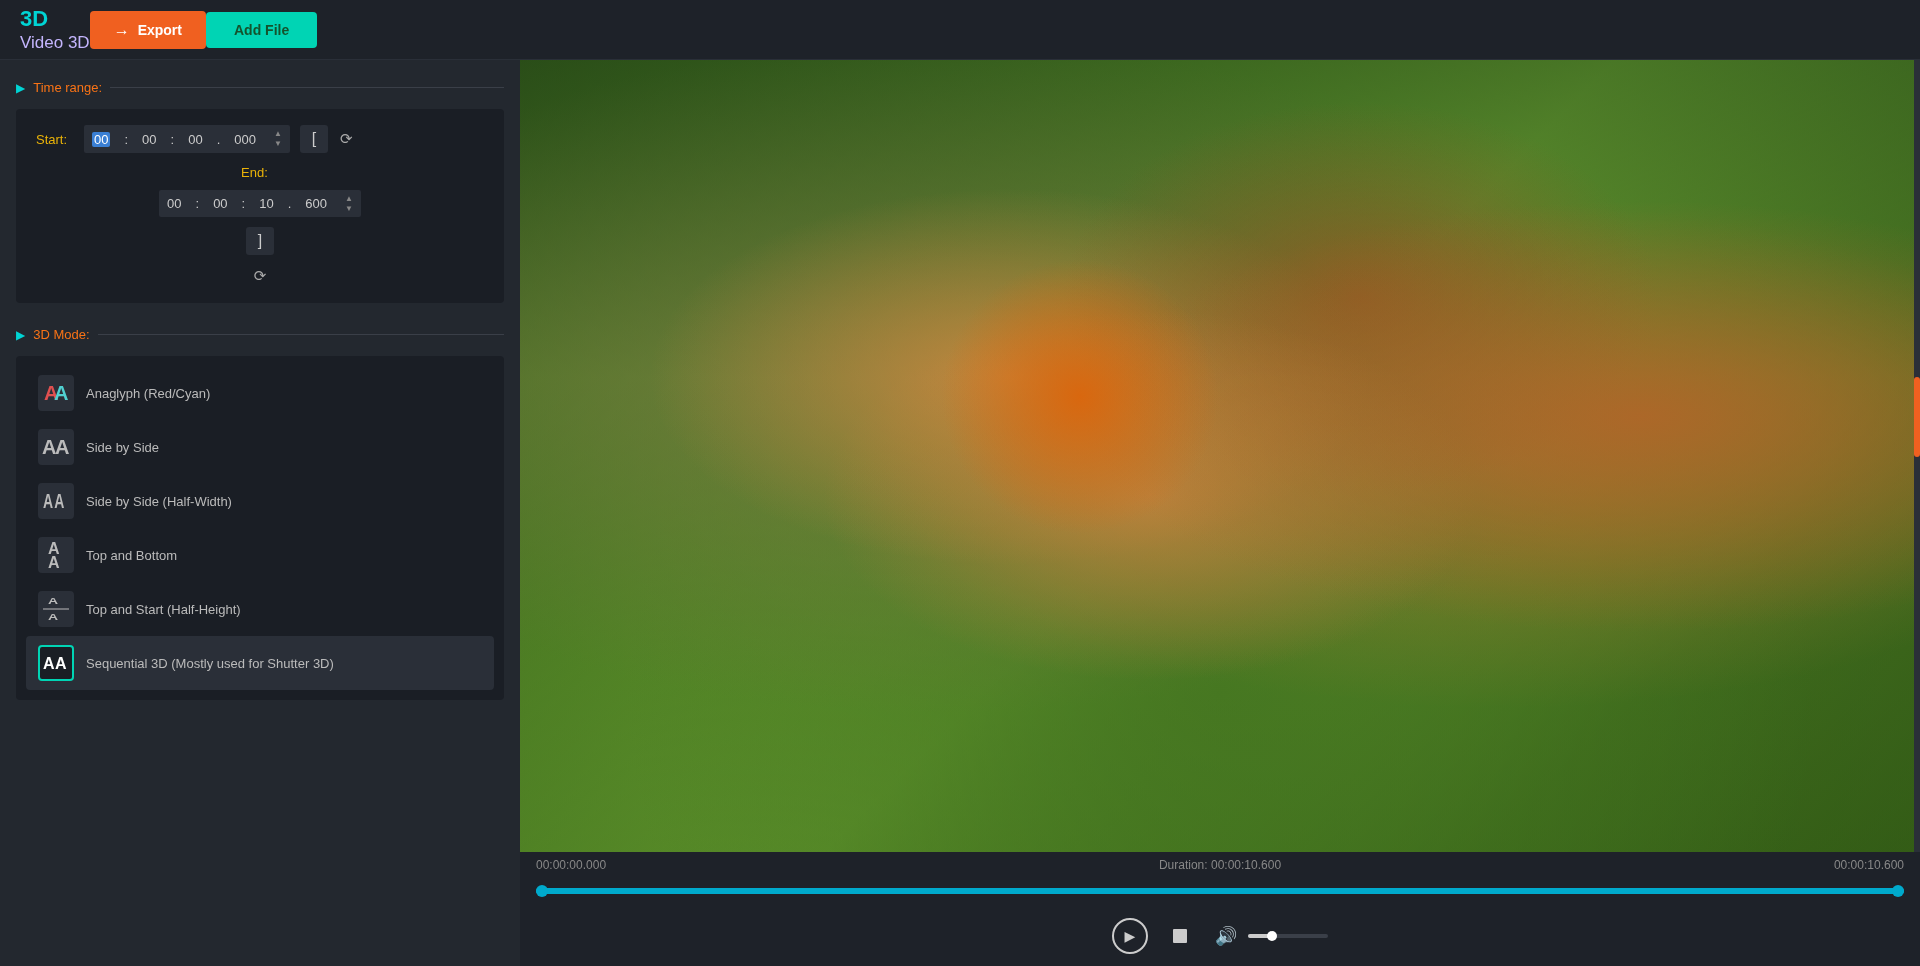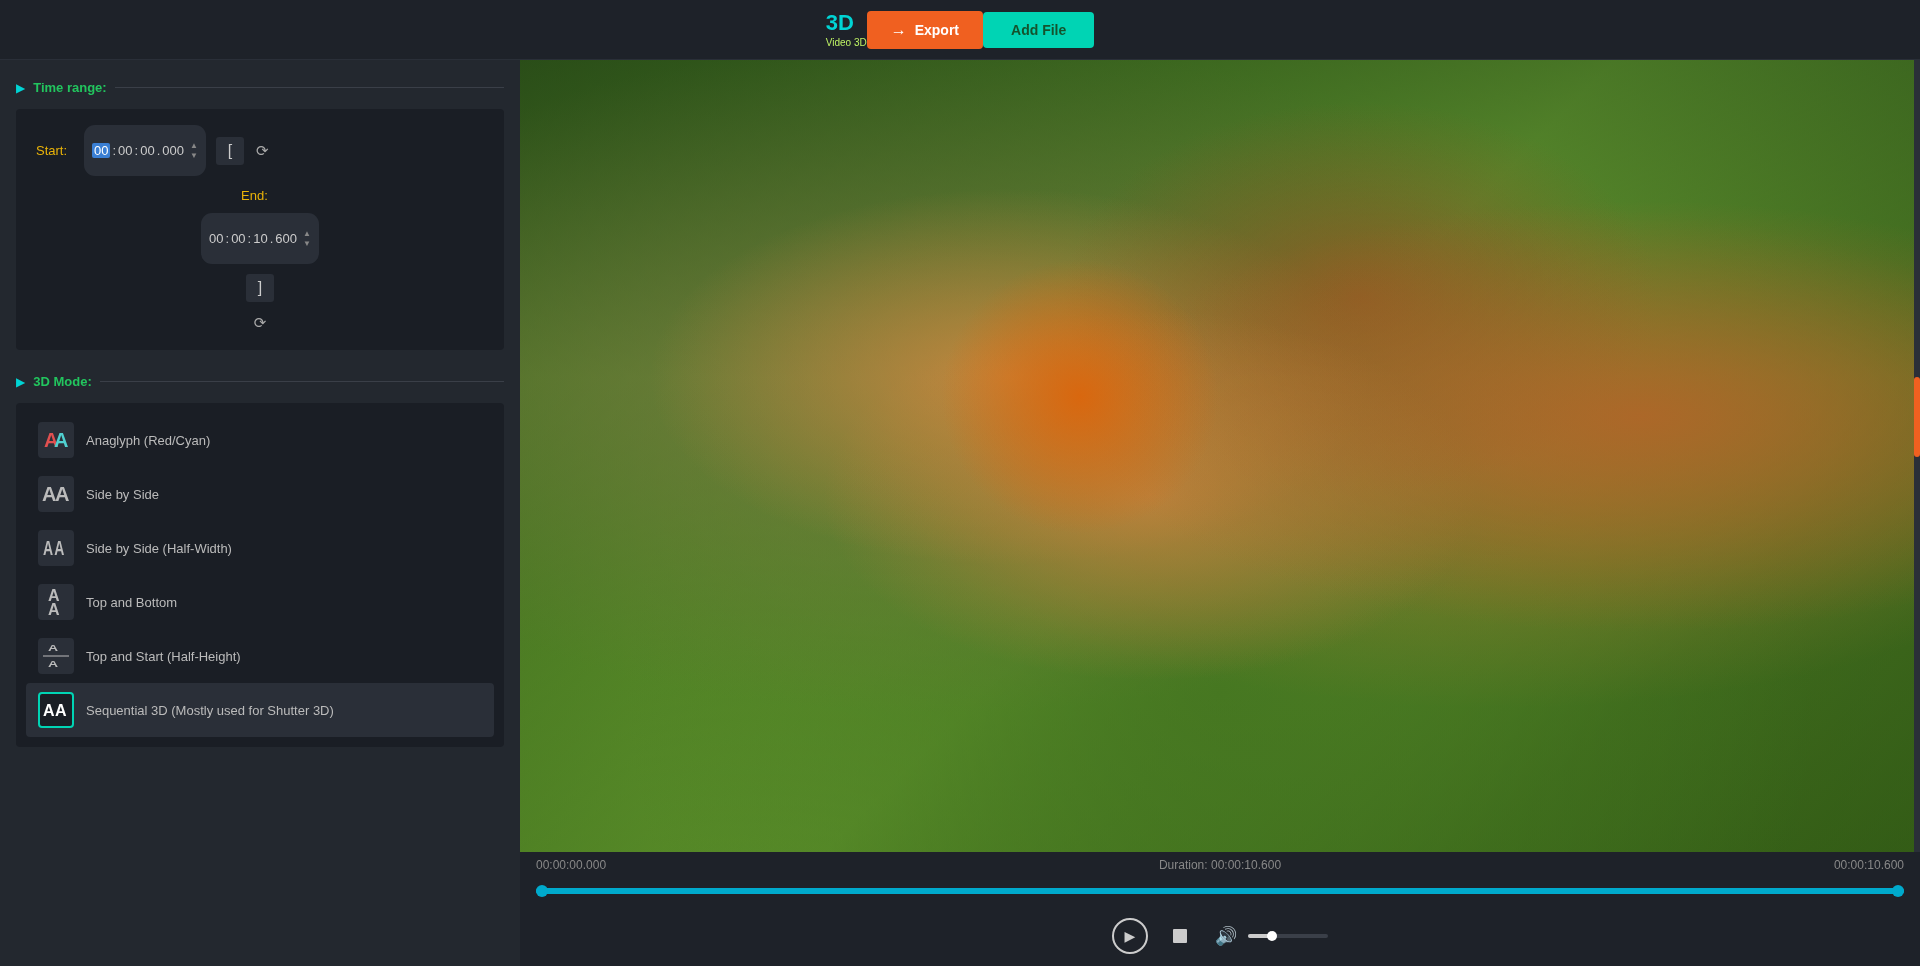--- a/index.html
+++ b/index.html
@@ -13,38 +13,38 @@
       display: flex;
       flex-direction: column;
     }
 
     
     .topbar {
       background: #1e2229;
       height: 60px;
       display: flex;
       align-items: center;
-      justify-content: center;
+      justify-content: flex-start;
       padding: 16px 20px;
       border-bottom: 1px solid #2a2f38;
       flex-shrink: 0;
     }
     .logo-area {
       display: flex;
       flex-direction: column;
       line-height: 1.2;
     }
     .logo-3d {
       color: #00d4d4;
       font-size: 22px;
       font-weight: bold;
     }
     .logo-sub {
-      color: #bef264;
-      font-size: 10px;
+      color: #c4b5fd;
+      font-size: 17px;
     }
     .export-btn {
       background: #f06020;
       color: #fff;
       border: none;
       padding: 10px 24px;
       border-radius: 4px;
       font-size: 14px;
       font-weight: bold;
       cursor: pointer;
@@ -86,23 +86,23 @@
       display: flex;
       align-items: center;
       gap: 8px;
       margin-bottom: 14px;
     }
     .section-arrow {
       color: #00d4d4;
       font-size: 12px;
     }
     .section-title {
-      color: #22c55e;
+      color: #f97316;
       font-size: 13px;
-      font-weight: 700;
+      font-weight: 400;
     }
     .section-line {
       flex: 1;
       height: 1px;
       background: #3a3f48;
     }
 
     
     .time-range-box {
       background: #1a1e25;
@@ -119,23 +119,23 @@
     .time-row:last-child { margin-bottom: 0; flex-direction: column; }
     .time-label {
       color: #eab308;
       width: 38px;
       font-size: 13px;
     }
     .time-input-group {
       display: flex;
       align-items: center;
       background: #2a2f38;
-      border-radius: 11px;
-      padding: 16px 8px;
-      gap: 2px;
+      border-radius: 2px;
+      padding: 4px 8px;
+      gap: 14px;
       font-size: 13px;
       color: #ccc;
     }
     .time-seg-highlight {
       background: #3a7fd4;
       color: #fff;
       padding: 0 2px;
       border-radius: 2px;
     }
     .time-spinners {

